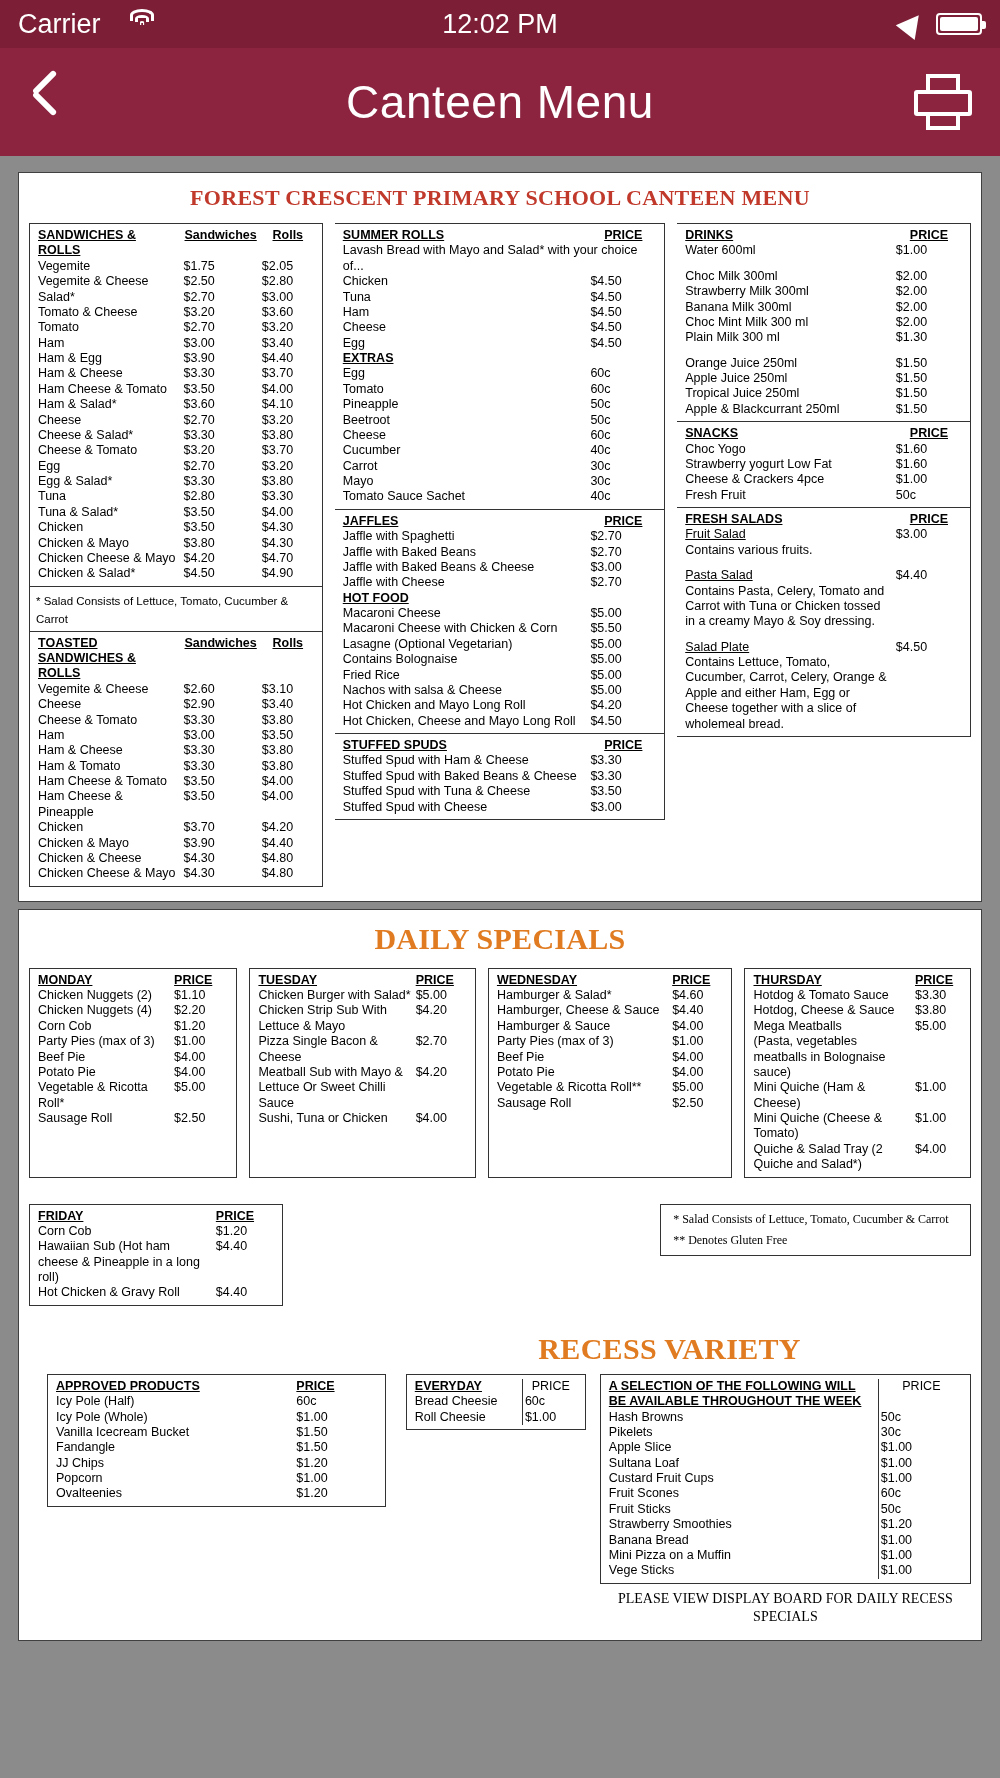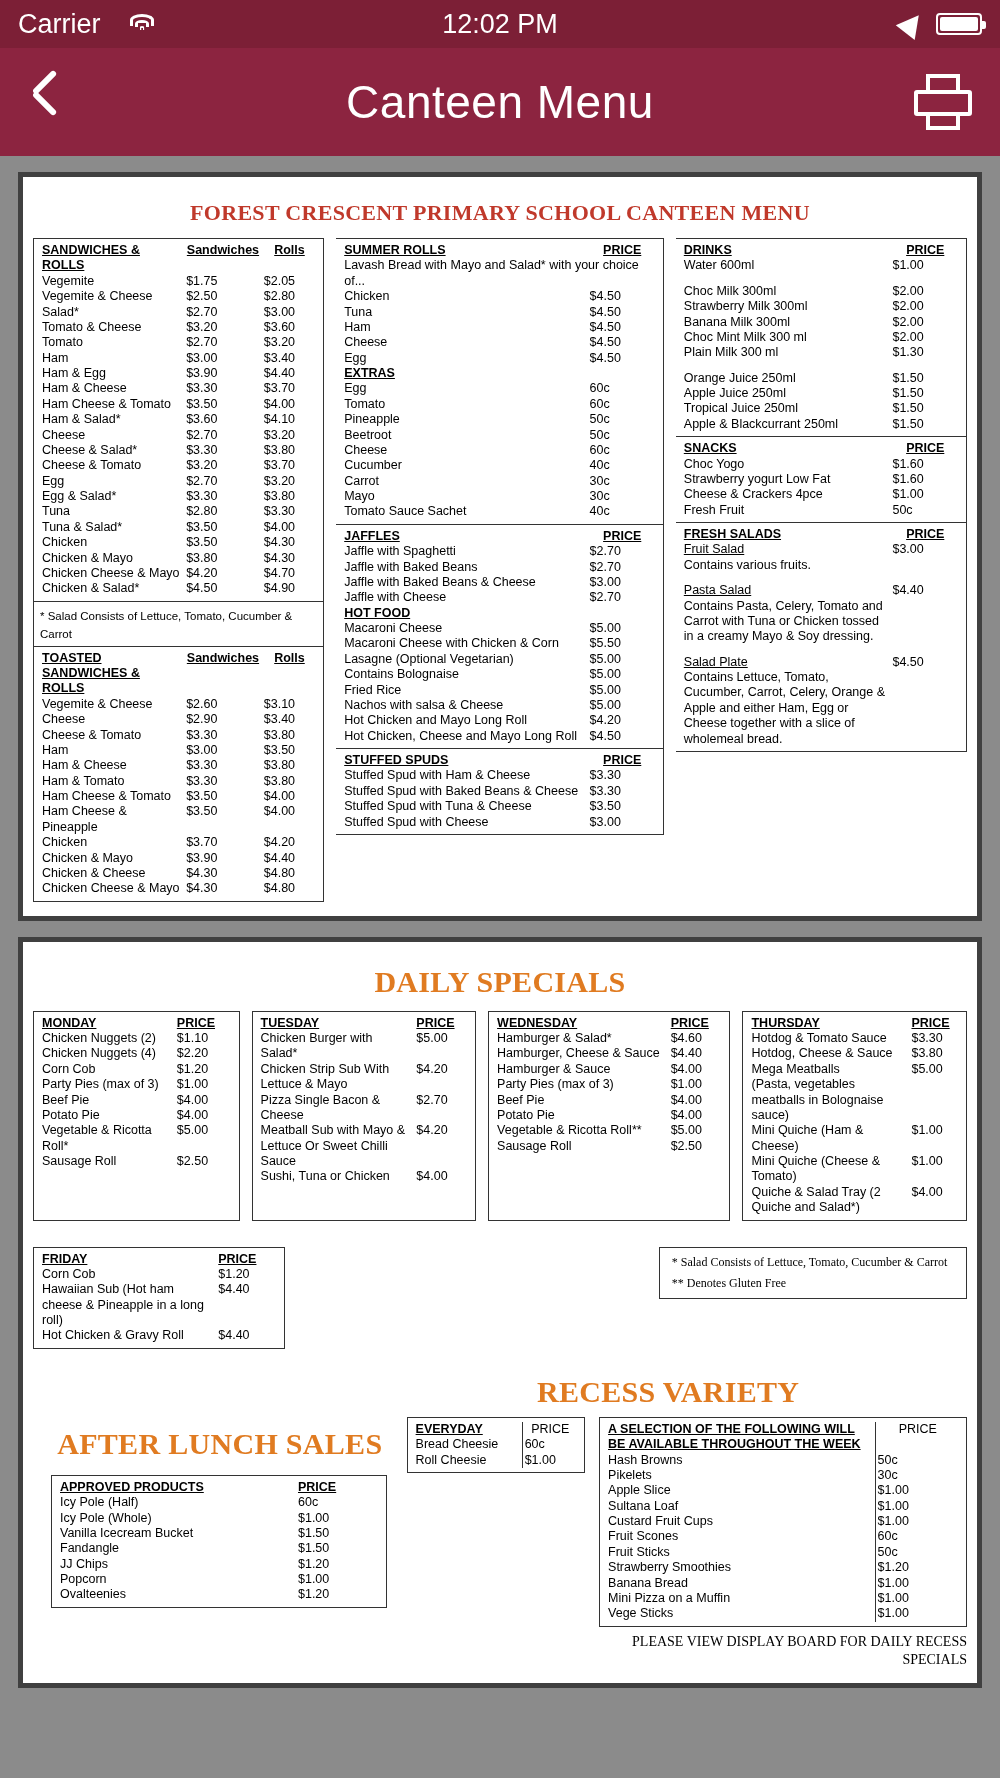--- a/index.html
+++ b/index.html
@@ -9,21 +9,21 @@
     background:#8b8b8b;
     font-family:"Liberation Sans", sans-serif;
     overflow:hidden;
   }
   
   .statusbar {
     height:48px; background:#7c1f36; color:#fff;
     display:flex; align-items:center; padding:0 18px;
     font-size:27px; position:relative;
   }
-  .sb-left { display:flex; align-items:center; gap:28px; }
+  .sb-left { display:flex; gap:28px; }
   .sb-center {
     position:absolute; left:0; right:0; text-align:center;
     font-size:27px; font-weight:400; pointer-events:none;
   }
   .sb-right { margin-left:auto; display:flex; align-items:center; gap:12px; }
   .wifi-icon { display:inline-block; width:26px; height:20px; position:relative; }
   .wifi-icon i {
     position:absolute; border:3px solid #fff; border-bottom:none;
     border-radius:50% 50% 0 0; left:50%; transform:translateX(-50%);
   }
@@ -53,22 +53,22 @@
     font-size:46px; font-weight:400; letter-spacing:.5px;
   }
   .print-btn { margin-left:auto; width:62px; height:56px; position:relative; cursor:pointer; z-index:2;}
   .print-body { position:absolute; left:2px; top:16px; width:58px; height:26px; border:4px solid #fff; border-radius:3px; }
   .print-top  { position:absolute; left:14px; top:0; width:34px; height:16px; border:4px solid #fff; border-bottom:none; }
   .print-out  { position:absolute; left:14px; bottom:0; width:34px; height:14px; border:4px solid #fff; border-top:none; background:#8c2440;}
 
   
   .page { padding:16px 18px; }
   .card {
-    background:#fff; border:5px solid #404040; margin-bottom:16px;
-    padding:15px 10px 14px 10px;
+    background:#fff; border:1px solid #404040; margin-bottom:7px;
+    padding:4px 10px 14px 10px;
   }
   .sheet-title {
     text-align:center; color:#c0392b; font-weight:bold;
     font-family:"Liberation Serif", serif;
     font-size:22px; letter-spacing:.3px; margin:8px 0 12px 0;
   }
   .sheet-title.orange { color:#e07b21; font-size:30px; }
   .hdr { font-weight:bold; text-decoration:underline; }
   .c { text-align:center; }
   .nw { white-space:nowrap; }
@@ -796,21 +796,20 @@
       <div style="width:33%; align-self:flex-start;" class="colbox">
         <div class="footnote">* Salad Consists of Lettuce, Tomato, Cucumber &amp; Carrot</div>
         <div class="footnote">** Denotes Gluten Free</div>
       </div>
     </div>
 
     <div class="sheet-title orange" style="margin-top:26px; margin-bottom:8px; margin-left:36%;">RECESS VARIETY</div>
 
     <div style="display:flex; gap:0; align-items:flex-start;">
       <div style="width:40%;">
-        <div class="sheet-title orange" style="margin:10px 0 14px 0;">AFTER LUNCH SALES</div>
         <div class="colbox" style="margin:0 20px 0 18px;">
           <table class="tbl">
               <tbody>
             <tr>
                   <td class="hdr">APPROVED PRODUCTS</td>
                 <td class="hdr" style="width:26%">PRICE</td>
                 </tr>
             <tr>
                   <td>Icy Pole (Half)</td>
                   <td>60c</td>
@@ -912,20 +911,20 @@
                       <td>Mini Pizza on a Muffin</td>
                       <td style="border-left:1px solid #333">$1.00</td>
                     </tr>
                 <tr>
                       <td>Vege Sticks</td>
                       <td style="border-left:1px solid #333">$1.00</td>
                     </tr>
               </tbody>
                 </table>
             </div>
-            <div class="center-text" style="margin-top:6px;text-align:right;">PLEASE VIEW DISPLAY BOARD FOR DAILY RECESS SPECIALS</div>
+            <div class="center-text" style="margin-top:6px;">PLEASE VIEW DISPLAY BOARD FOR DAILY RECESS SPECIALS</div>
           </div>
         </div>
       </div>
     </div>
   </div>
 
 </div>
 
 </body></html>

